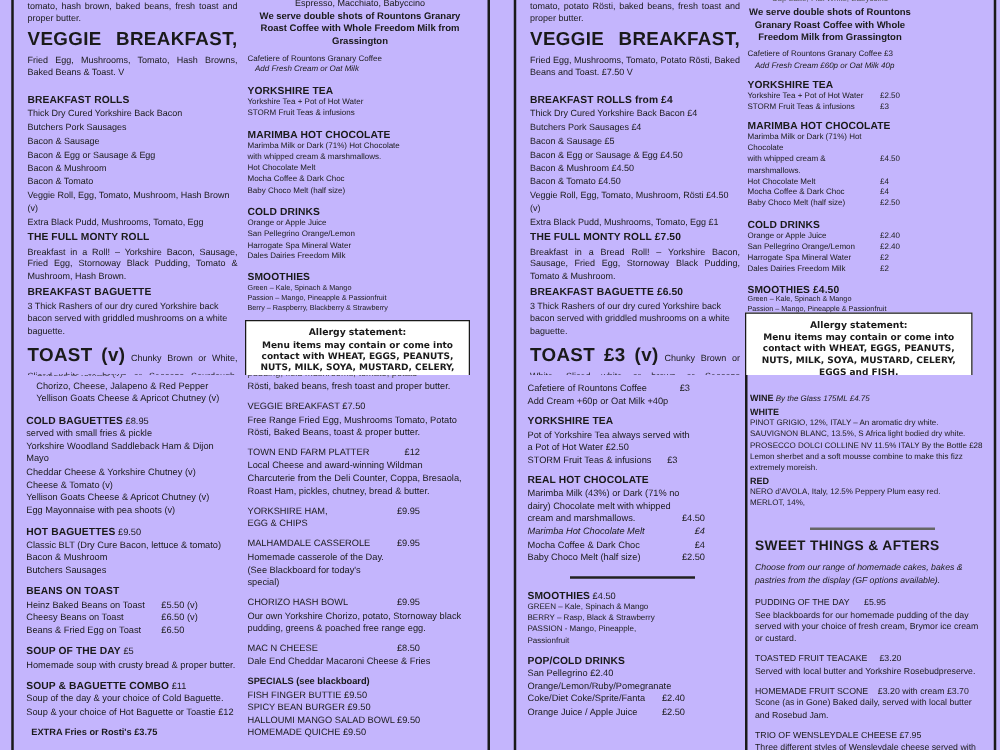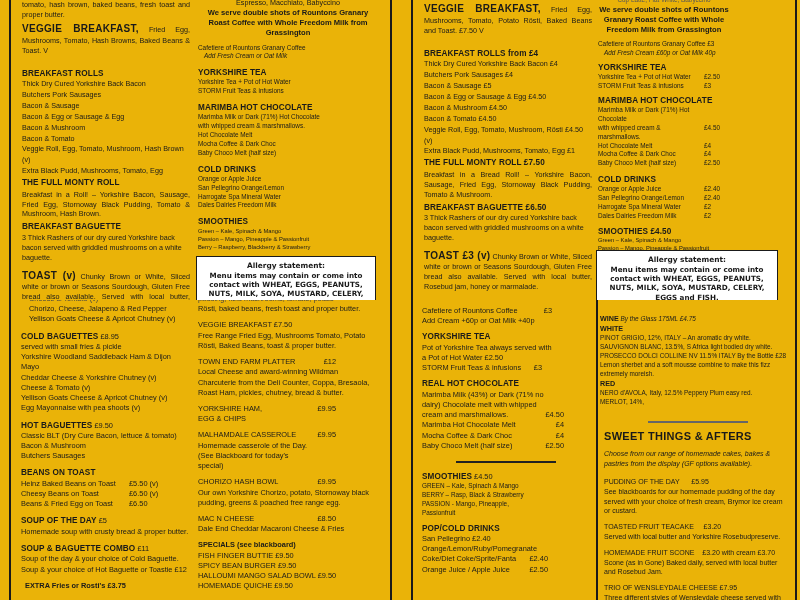--- a/index.html
+++ b/index.html
@@ -1,31 +1,31 @@
 <!DOCTYPE html>
 <html><head>
 <meta charset="utf-8">
 <style>
   * { box-sizing: border-box; margin: 0; padding: 0; }
   html, body { width: 800px; height: 600px; overflow: hidden; background: #ffffff; }
   body { font-family: "Liberation Sans", "DejaVu Sans", sans-serif; color: #1a1a1a; position: relative; }
 
-  .quad { position: absolute; width: 400px; height: 300px; overflow: hidden; background: #eab308; }
+  .quad { position: absolute; width: 400px; height: 300px; overflow: hidden; background: #c4b5fd; }
   .q-tl { left: 0; top: 0; }
   .q-tr { left: 400px; top: 0; }
   .q-bl { left: 0; top: 300px; }
   .q-br { left: 400px; top: 300px; }
 
   .vline { position: absolute; top: 0; width: 2px; height: 300px; background: #1a1a1a; }
 
   .col { position: absolute; top: 0; font-size: 7.2px; line-height: 1.38; }
 
   .b { font-weight: bold; }
   .h { font-weight: bold; font-size: 8.2px; letter-spacing: 0.1px; margin-top: 6px; }
-  .h-lg { font-weight: bold; font-size: 10px; letter-spacing: 0.3px; }
+  .h-lg { font-weight: bold; font-size: 15px; letter-spacing: 0.3px; }
   .p { margin-top: 1px; }
   .just { text-align: justify; }
   .center { text-align: center; }
   .it { font-style: italic; }
   .row { display: flex; justify-content: space-between; }
   .row .pr { min-width: 26px; text-align: left; }
   .small { font-size: 6.4px; }
   .indent { padding-left: 8px; }
   .gap { height: 6px; }
 
@@ -102,20 +102,21 @@
     <div class="title">Allergy statement:</div>
     <div>Menu items may contain or come into contact with WHEAT, EGGS, PEANUTS, NUTS, MILK, SOYA, MUSTARD, CELERY, EGGS and FISH.</div>
   </div>
 </div>
 
 <div class="quad q-tr">
   <div class="vline" style="left:11px;"></div>
   <div class="vline" style="left:395px;"></div>
 
   <div class="col" style="left:24px; width:168px;">
+    <div class="just">tomato, potato Rösti, baked beans, fresh toast and proper butter.</div>
     <div class="just" style="margin-top:2px;">
       <span class="h-lg">VEGGIE BREAKFAST,</span>
       <span>Fried Egg, Mushrooms, Tomato, Potato Rösti, Baked Beans and Toast. £7.50 V</span>
     </div>
     <div class="gap"></div>
     <div class="h">BREAKFAST ROLLS from £4</div>
     <div style="line-height:1.52;">
       <div>Thick Dry Cured Yorkshire Back Bacon £4</div>
       <div>Butchers Pork Sausages £4</div>
       <div>Bacon &amp; Sausage £5</div>
@@ -312,21 +313,21 @@
         <span>STORM Fruit Teas &amp; infusions</span>
         <span>£3</span>
       </div>
     <div class="h" style="margin-top:5px;">REAL HOT CHOCOLATE</div>
     <div>Marimba Milk (43%) or Dark (71% no</div>
     <div>dairy) Chocolate melt with whipped</div>
     <div class="row" style="padding-right:28px;">
         <span>cream and marshmallows.</span>
         <span>£4.50</span>
       </div>
-    <div class="row" style="padding-right:28px;">
+    <div class="row" style="padding-right:28px;font-style:italic;">
         <span>Marimba Hot Chocolate Melt</span>
         <span>£4</span>
       </div>
     <div class="row" style="padding-right:28px;">
         <span>Mocha Coffee &amp; Dark Choc</span>
         <span>£4</span>
       </div>
     <div class="row" style="padding-right:28px;">
         <span>Baby Choco Melt (half size)</span>
         <span>£2.50</span>

